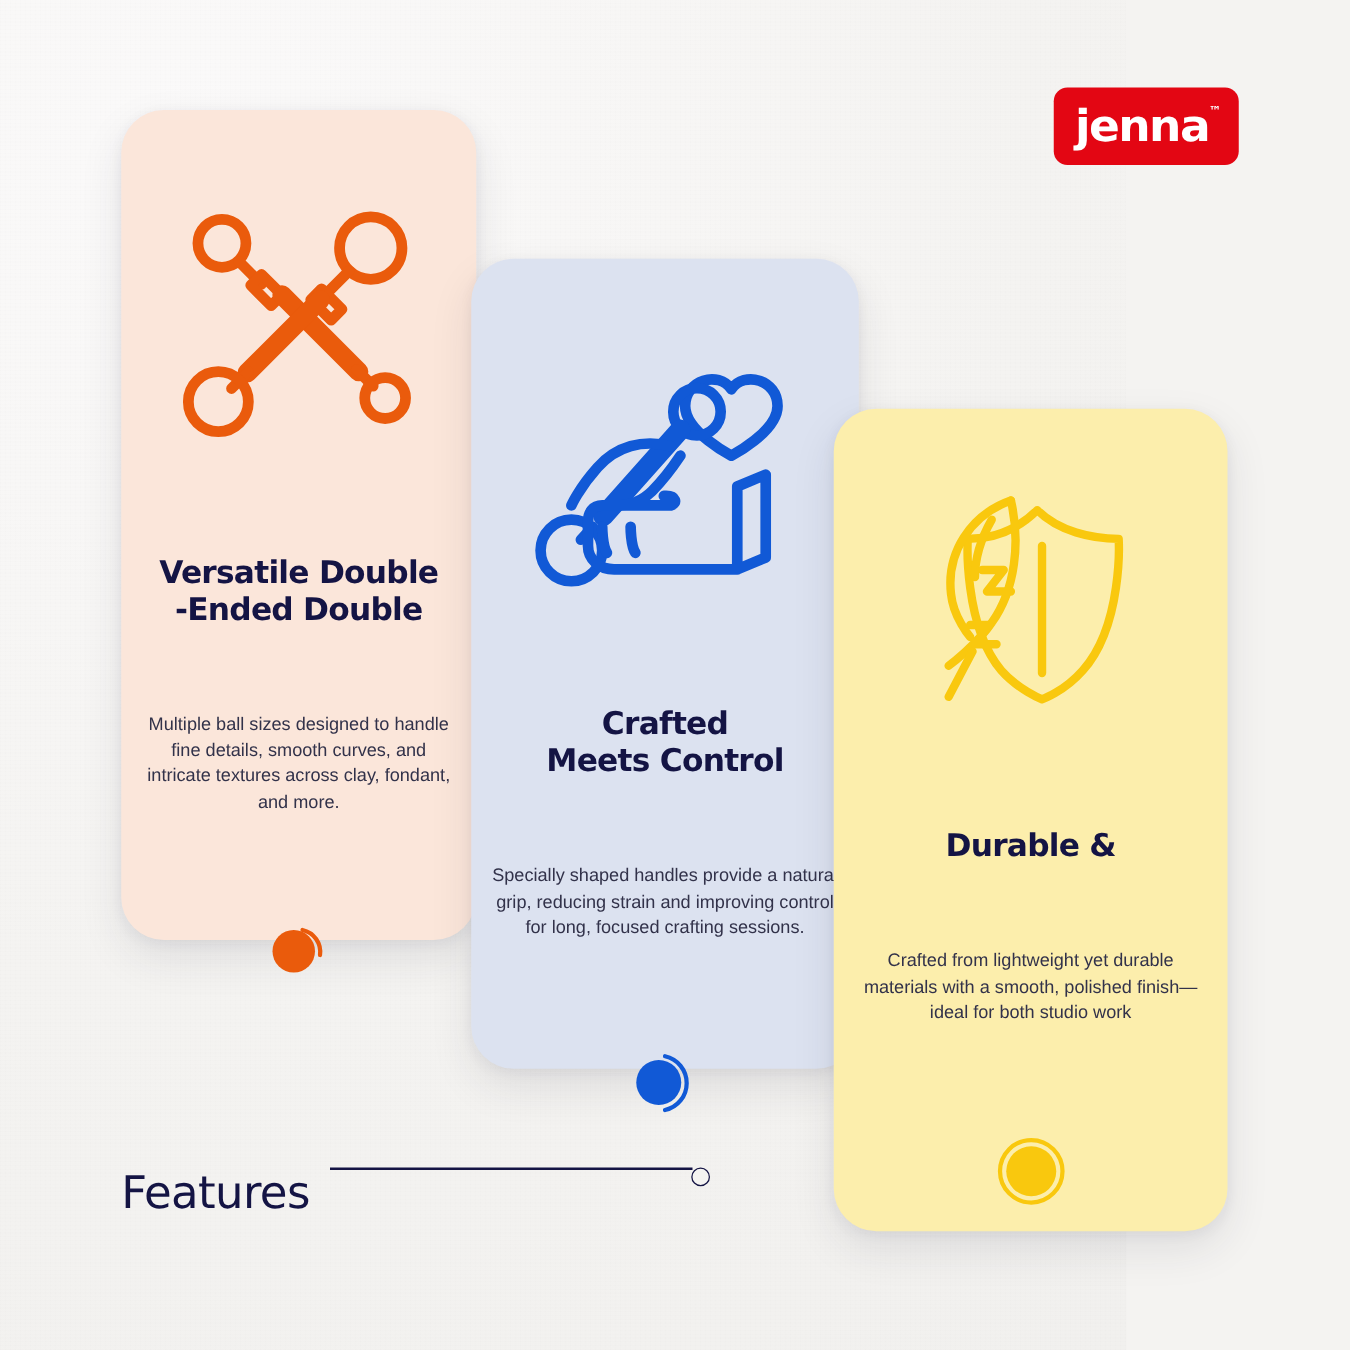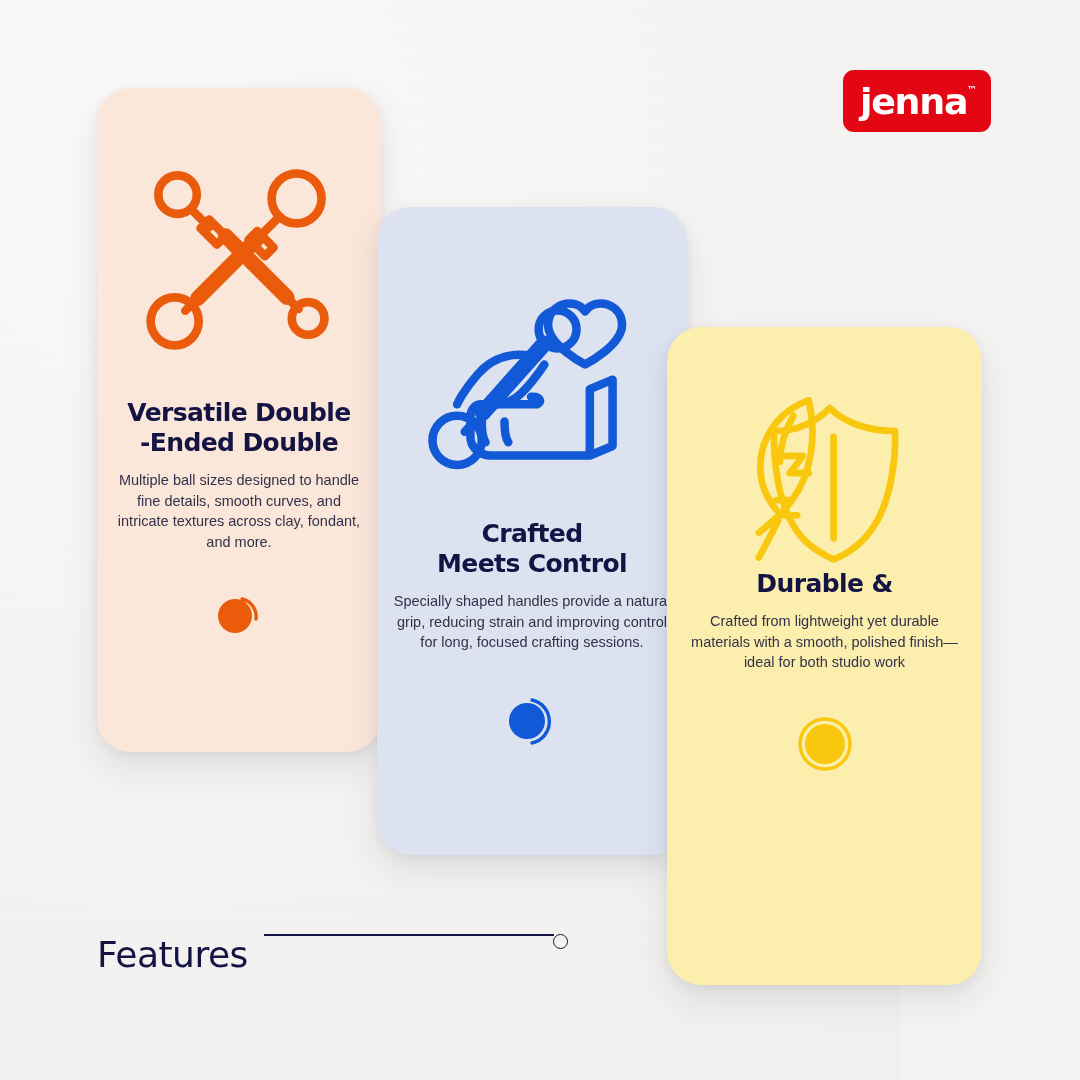--- a/index.html
+++ b/index.html
@@ -72,20 +72,21 @@
 
   
   .card {
     position: absolute;
     border-radius: 34px;
     box-shadow: 0 14px 34px rgba(40,40,60,.10), 0 3px 10px rgba(40,40,60,.06);
     display: flex;
     flex-direction: column;
     align-items: center;
     box-sizing: border-box;
+    gap: 45px;
   }
   .card-1 {
     left: 97px;  top: 88px;
     width: 284px; height: 664px;
     background: #fbe6da;
     z-index: 1;
   }
   .card-2 {
     left: 377px; top: 207px;
     width: 310px; height: 648px;
@@ -111,29 +112,29 @@
   .card-title {
     font-family: "DejaVu Sans", sans-serif;
     font-weight: 700;
     color: #141444;
     text-align: center;
     line-height: 1.2;
     letter-spacing: -0.6px;
   }
   .card-1 .card-title { font-size: 25px; margin-top: 44px; }
   .card-2 .card-title { font-size: 25px; margin-top: 40px; }
-  .card-3 .card-title { font-size: 25px; }
+  .card-3 .card-title { font-size: 25px; margin-top: 48px; }
 
   .card-body {
     font-family: "Liberation Sans", sans-serif;
     color: #32324a;
     text-align: center;
     font-size: 14.5px;
     line-height: 1.42;
-    margin-top: 12px;
+    margin-top: 22px;
     padding: 0 18px;
   }
   .card-2 .card-body { padding: 0 14px; }
   .card-3 .card-body { padding: 0 18px; }
 
   .dot-mark {
     position: relative;
     margin-top: 42px;
   }
 

